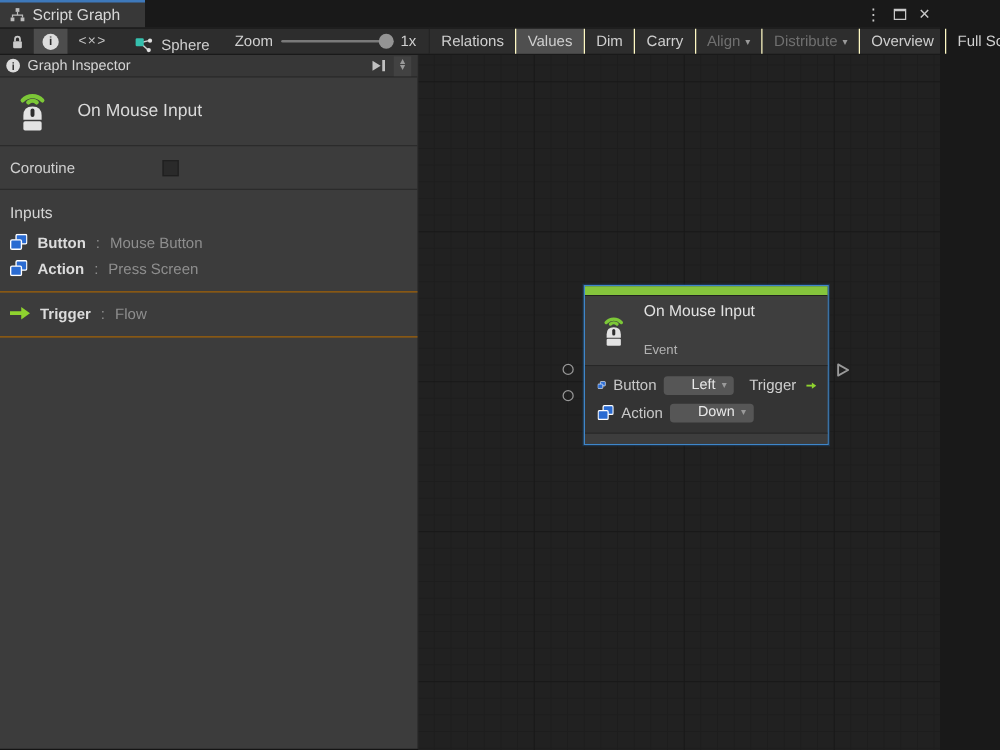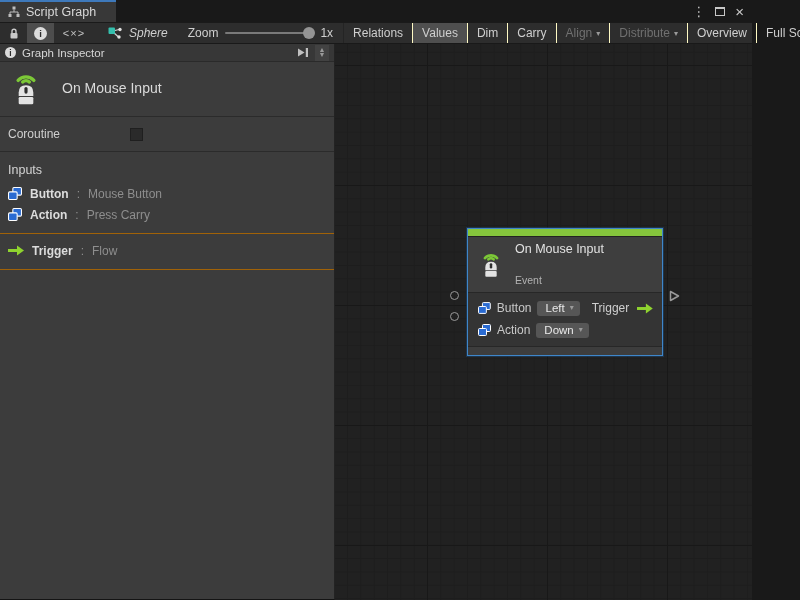--- a/index.html
+++ b/index.html
@@ -20,21 +20,21 @@
   .tb-group { display:flex; align-items:center; }
   .tb-btn { display:flex; align-items:center; gap:4px; padding:0 9px; height:100%; border-left:1px solid #fef9c3; white-space:nowrap; }
   .tb-btn:first-child { border-left:none;justify-content:center; }
   .tb-btn.selected { background:#4f4f4f; }
   .tb-btn.disabled { color:#707070;justify-content:space-between; }
   .tb-icon-btn { width:27px; display:flex; align-items:center; justify-content:center; height:100%; }
   .tb-icon-btn.selected { background:#4d4d4d; }
   .info-circle { width:13px; height:13px; border-radius:50%; background:#dcdcdc; color:#2c2c2c; font-weight:700; font-size:9.5px; display:flex; align-items:center; justify-content:center; }
   .info-circle.small { width:11px; height:11px; font-size:8.5px; }
   .code-glyph { font-size:11px; letter-spacing:1px; color:#c4c4c4; }
-  .sphere-group { display:flex; align-items:center; gap:6px; padding:0 10px 0 14px;font-style:italic; }
+  .sphere-group { display:flex; align-items:flex-end; gap:6px; padding:0 10px 0 14px; }
   .zoom-group { display:flex; align-items:center; gap:7px; padding:0 10px; border-right:1px solid #242424; }
   .slider-track { position:relative; width:88px; height:2px; background:#7a7a7a; border-radius:1px; }
   .slider-handle { position:absolute; right:-2px; top:-5px; width:12px; height:12px; border-radius:50%; background:#949494; }
   .tb-right { display:flex; align-items:stretch; margin-left:auto; }
   .caret { font-size:8px; color:#9a9a9a; }
 
   
   .main { flex:1; display:flex; min-height:0; }
 
   
@@ -68,21 +68,21 @@
 
   
   .node { position:absolute; left:132px; top:184px; width:196px; background:#323232; border:1px solid #3f86c9; box-shadow:0 0 0 1px rgba(30,70,110,0.55); }
   .node-strip { height:8px; border-bottom:1px solid #222222; }
   .node-header { display:flex; align-items:center; gap:10px; padding:5px 9px 6px 9px; background:#3e3e3e; border-bottom:1px solid #272727; }
   .node-title { font-size:12.5px; color:#e2e2e2; }
   .node-subtitle { font-size:10.5px; color:#b2b2b2; margin-top:18px; }
   .node-body { padding:4px 0 5px 0; background:#343434; }
   .node-row { display:flex; align-items:center; gap:6px; height:22px; padding:0 9px 0 10px; }
   .node-row .lbl { color:#c8c8c8; }
-  .dropdown { display:inline-flex; align-items:center; gap:5px; background:#565656; border-radius:3px; padding:1px 6px 2px 8px; font-size:11.5px; color:#e8e8e8; }
+  .dropdown { display:inline-flex; align-items:center; gap:5px; background:#565656; border-radius:3px; padding:1px 6px 2px 22px; font-size:11.5px; color:#e8e8e8; }
   .spacer { flex:1; }
   .trigger-lbl { color:#cfcfcf; margin-right:2px; }
   .node-footer { height:9px; background:#3d3d3d; border-top:1px solid #272727; }
 
   .port-circle { position:absolute; width:9px; height:9px; border:1.5px solid #989898; border-radius:50%; background:transparent; }
   .port-triangle { position:absolute; }
 </style>
 </head>
 <body>
 
@@ -210,21 +210,21 @@
           <span class="port-type">:</span>
           <span class="port-type">Mouse Button</span>
         </div>
         <div class="port-row">
           <svg width="14" height="13" viewBox="0 0 13 12">
             <rect x="4.5" y="0.5" width="8" height="7" rx="1" fill="#2a6bd2" stroke="#ffffff" stroke-width="1"></rect>
             <rect x="0.5" y="4.5" width="8" height="7" rx="1" fill="#2a6bd2" stroke="#ffffff" stroke-width="1"></rect>
           </svg>
           <span class="port-name">Action</span>
           <span class="port-type">:</span>
-          <span class="port-type">Press Carry</span>
+          <span class="port-type">Press Screen</span>
         </div>
       </div>
 
       <div class="section">
         <div class="port-row">
           <svg width="16" height="11" viewBox="0 0 16 11">
             <rect x="0" y="4" width="10" height="3" fill="#8fd32f"></rect>
             <polygon points="9,0.5 16,5.5 9,10.5" fill="#8fd32f"></polygon>
           </svg>
           <span class="port-name">Trigger</span>

